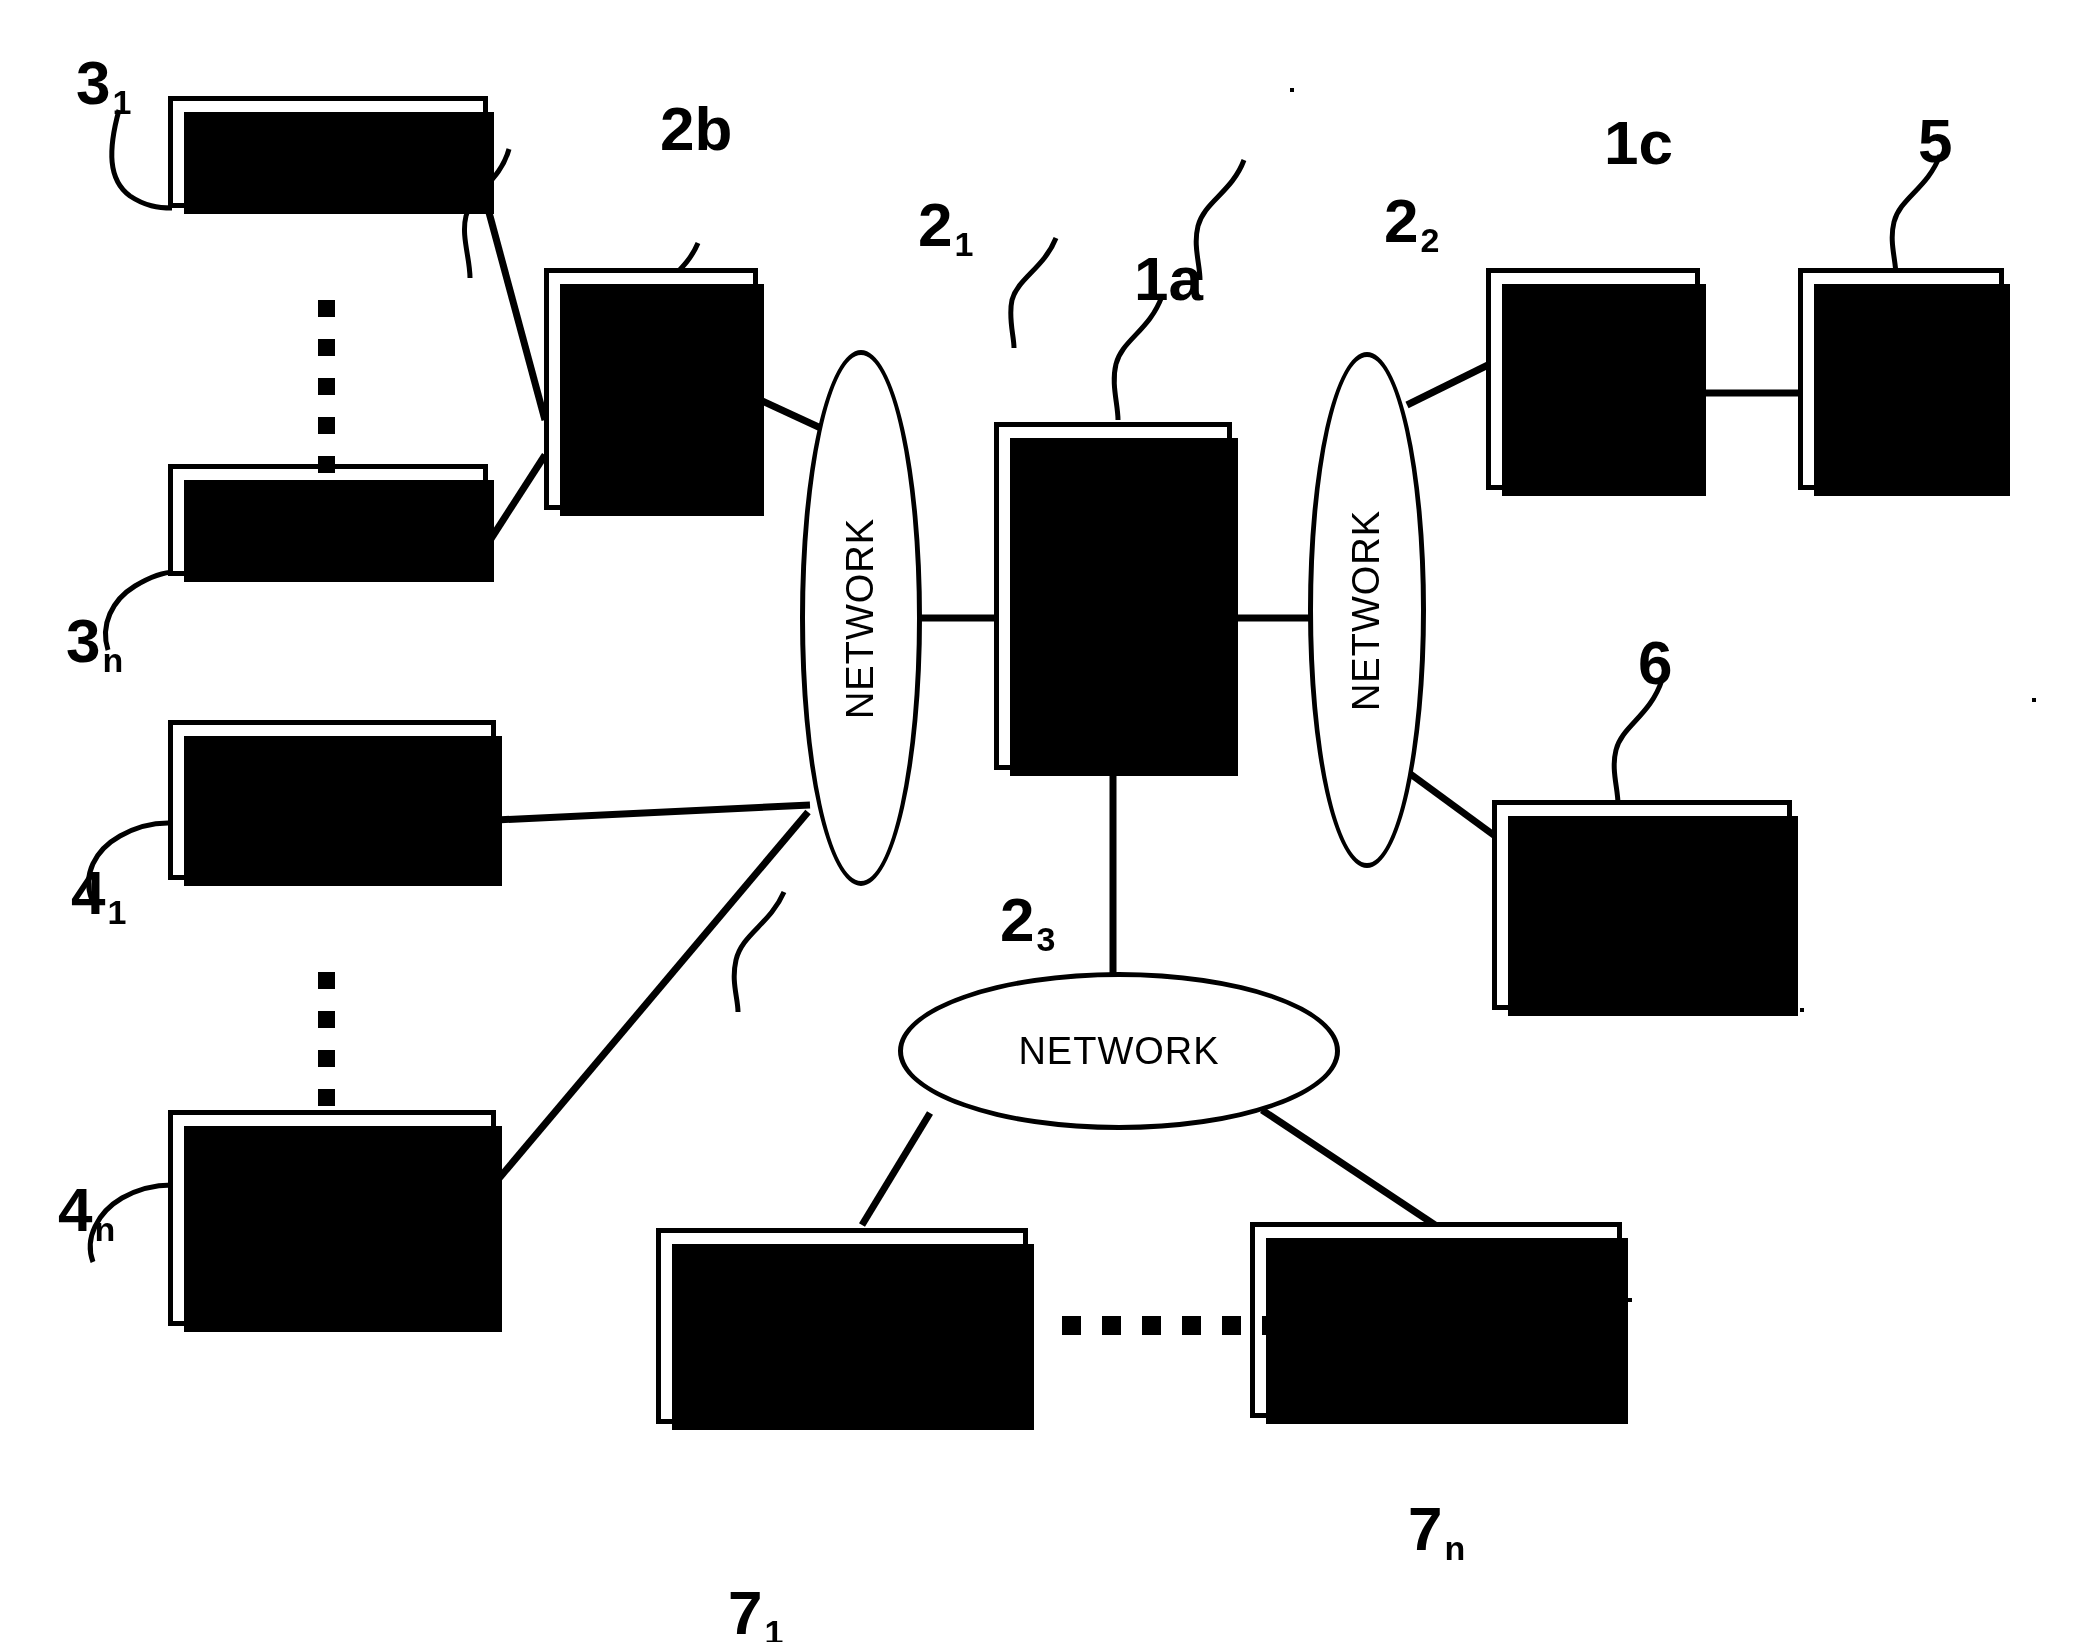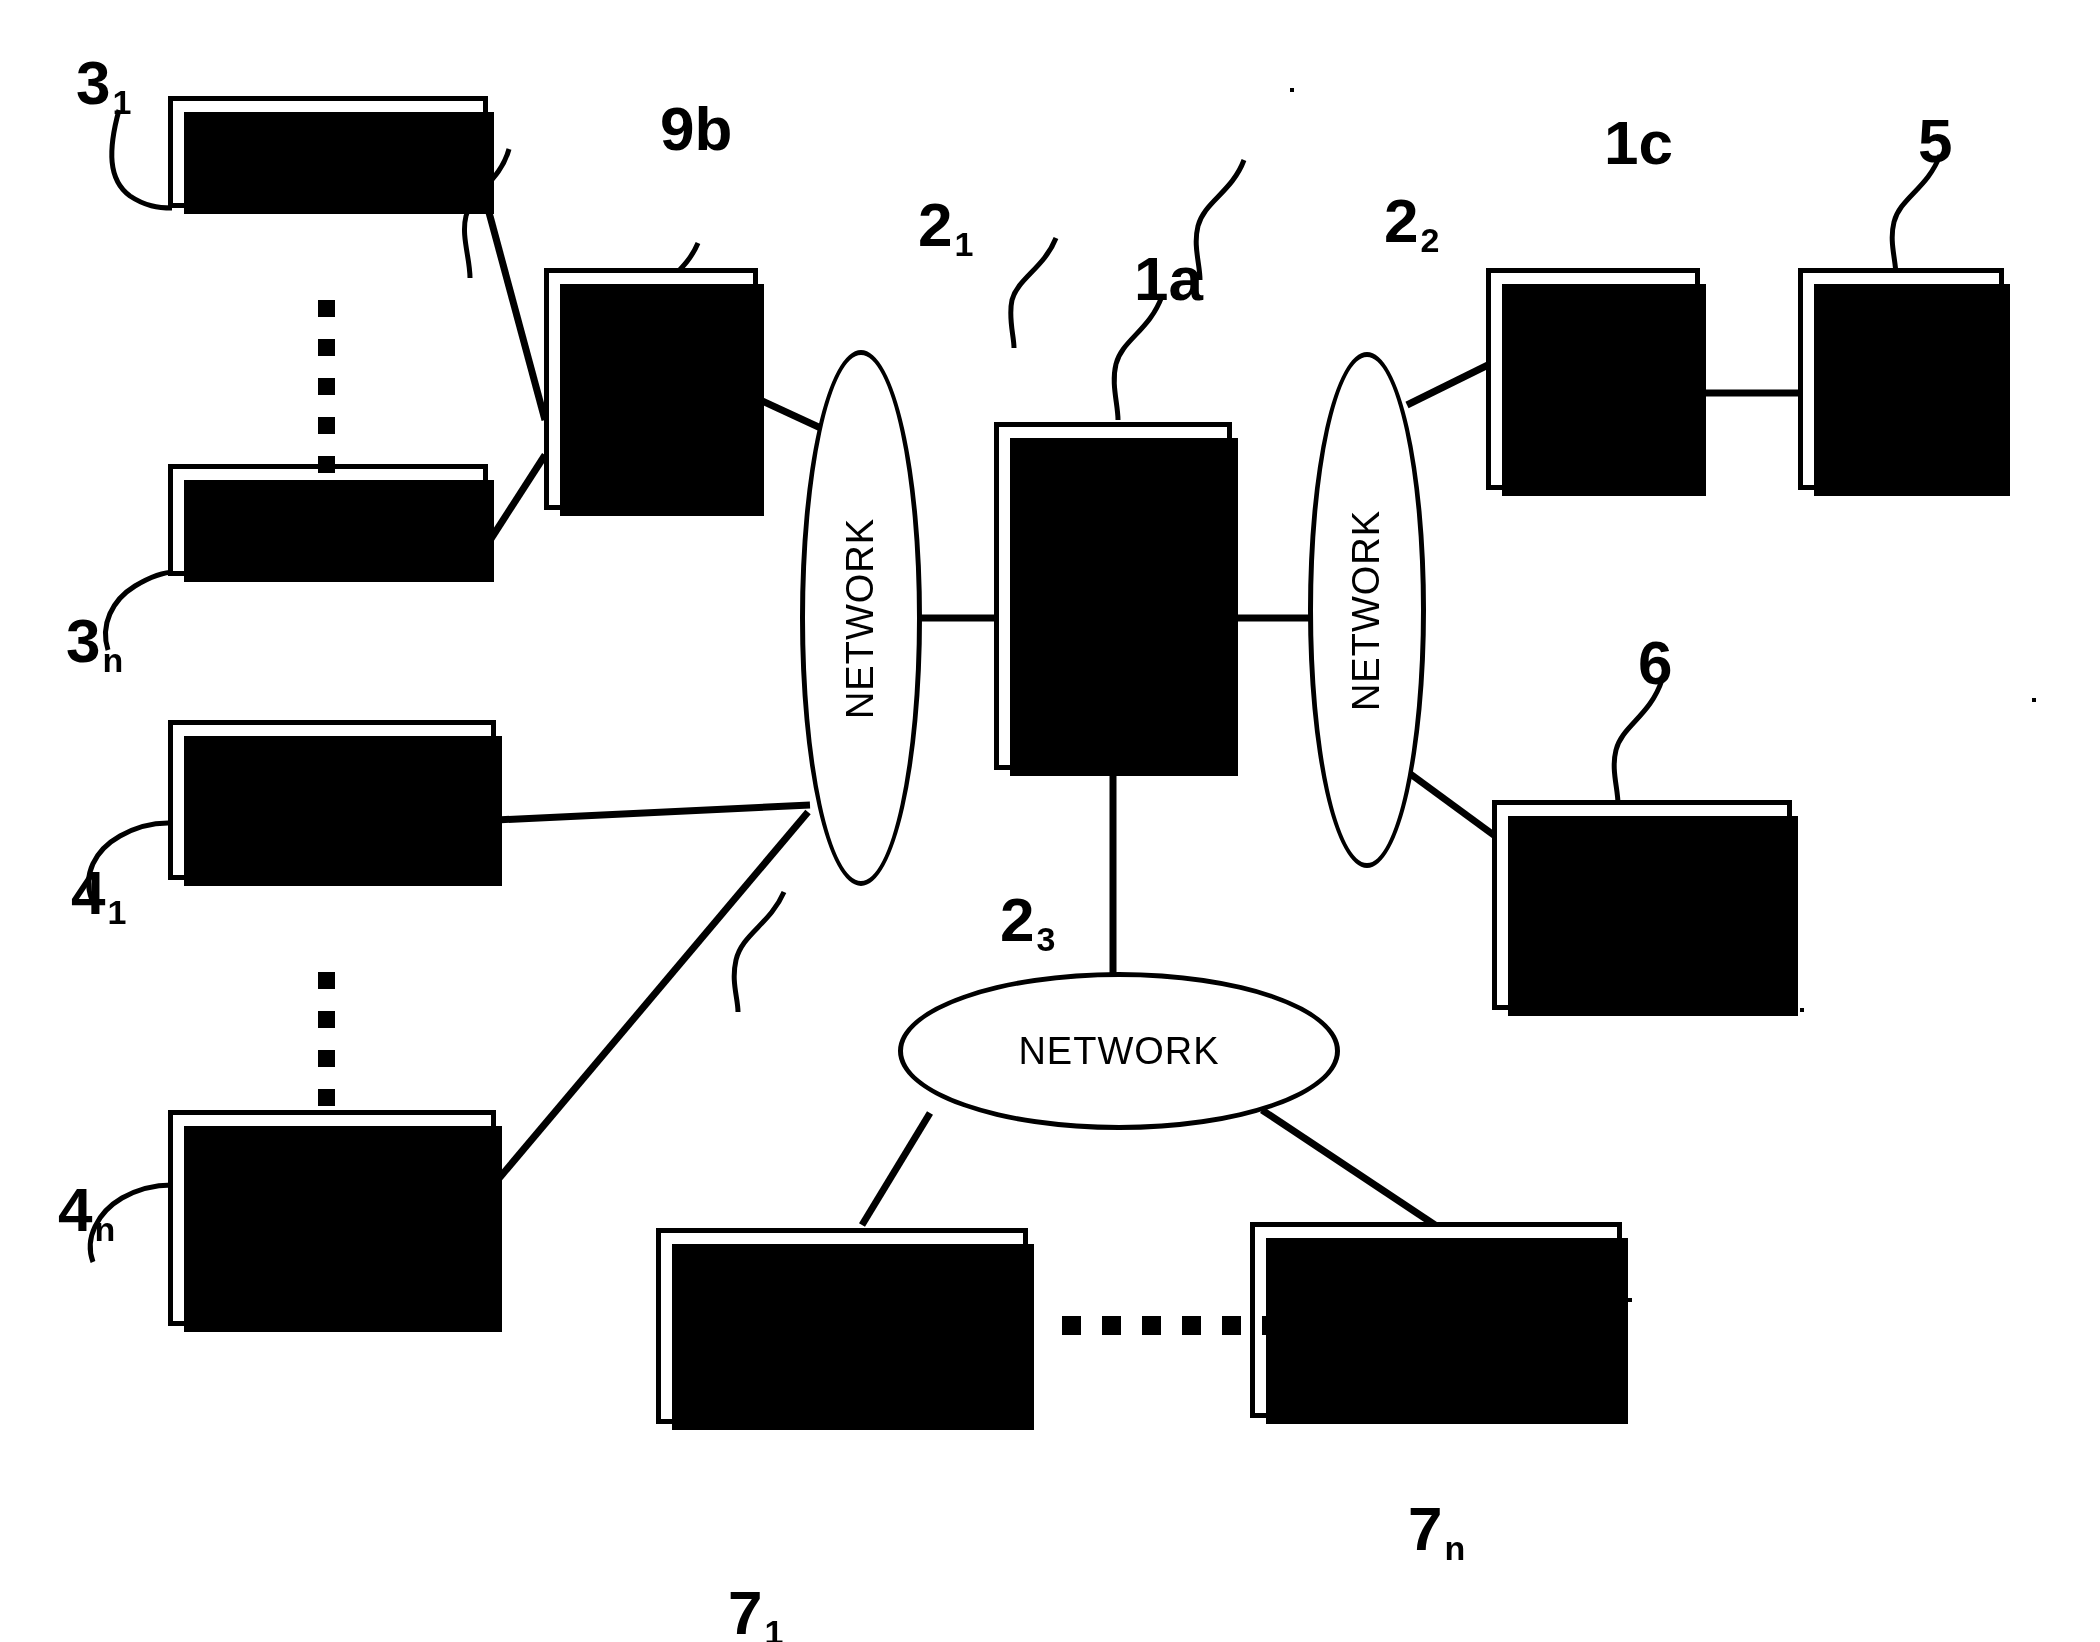--- a/index.html
+++ b/index.html
@@ -196,21 +196,21 @@
   <div class="ref" style="left:66px;top:610px">
     <span class="base">3</span><sub>n</sub>
   </div>
   <div class="ref" style="left:71px;top:862px">
     <span class="base">4</span><sub>1</sub>
   </div>
   <div class="ref" style="left:58px;top:1179px">
     <span class="base">4</span><sub>n</sub>
   </div>
   <div class="ref" style="left:660px;top:98px">
-    <span class="base">9b</span><sub></sub>
+    <span class="base">2b</span><sub></sub>
   </div>
   <div class="ref" style="left:918px;top:194px">
     <span class="base">2</span><sub>1</sub>
   </div>
   <div class="ref" style="left:1134px;top:248px">
     <span class="base">1a</span><sub></sub>
   </div>
   <div class="ref" style="left:1384px;top:190px">
     <span class="base">2</span><sub>2</sub>
   </div>

